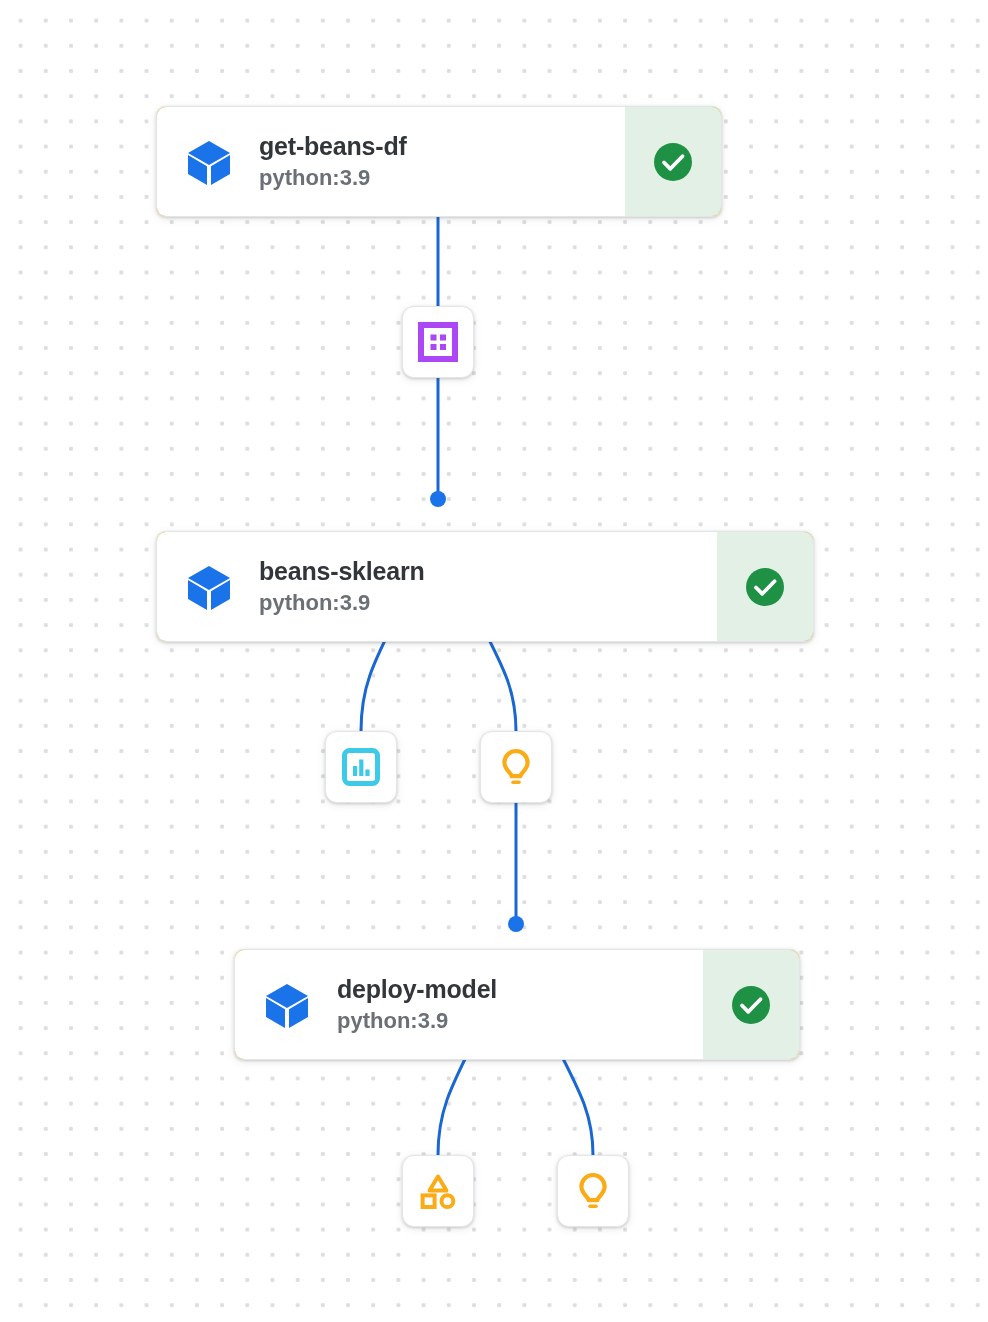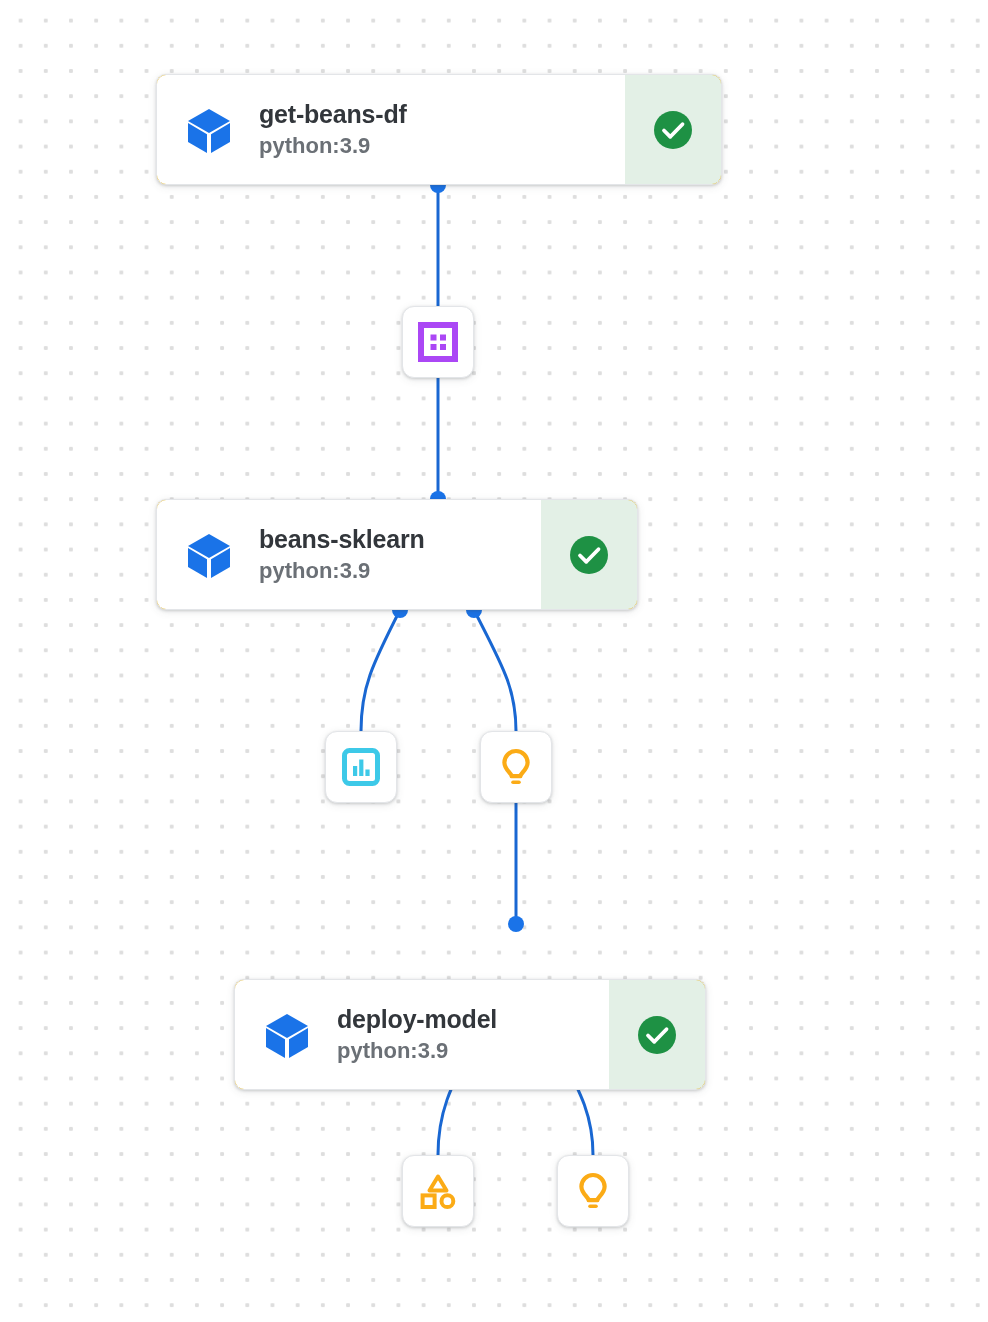--- a/index.html
+++ b/index.html
@@ -46,20 +46,21 @@
   .node {
     position: absolute;
     display: flex;
     align-items: stretch;
     background: #eab308;
     border: 1px solid #e3e5e8;
     border-radius: 10px;
     box-shadow: 0 1px 3px rgba(60,64,67,0.22), 0 2px 8px rgba(60,64,67,0.10);
     overflow: hidden;
     z-index: 3;
+    margin-top: 32px;
   }
 
   .node-body {
     flex: 1 1 auto;
     display: flex;
     align-items: center;
     padding-left: 26px;
     background: #ffffff;
   }
 
@@ -174,21 +175,21 @@
   <div class="artifact" style="left:402px; top:306px;">
     <svg width="40" height="40" viewBox="0 0 40 40">
       <rect x="3" y="3" width="34" height="34" fill="none" stroke="#ab47f5" stroke-width="6"></rect>
       <rect x="12.5" y="12.5" width="6" height="6" fill="#ab47f5"></rect>
       <rect x="22" y="12.5" width="6" height="6" fill="#ab47f5"></rect>
       <rect x="12.5" y="22" width="6" height="6" fill="#ab47f5"></rect>
       <rect x="22" y="22" width="6" height="6" fill="#ab47f5"></rect>
     </svg>
   </div>
 
-  <div class="node" style="left:156px; top:499px; width:482px; height:111px;">
+  <div class="node" style="left:156px; top:499px; width:658px; height:111px;">
     <div class="node-body">
       <span class="node-icon">
         <svg width="52" height="52" viewBox="0 0 52 52">
           <polygon points="26,5 47,17 26,29 5,17" fill="#1a73e8"></polygon>
           <polygon points="5,19 24,30.2 24,49 5,38" fill="#1a73e8"></polygon>
           <polygon points="47,19 28,30.2 28,49 47,38" fill="#1a73e8"></polygon>
         </svg>
       </span>
       <span class="node-text">
         <span class="node-title">beans-sklearn</span>
@@ -215,21 +216,21 @@
   <div class="artifact" style="left:480px; top:731px;">
     <svg width="40" height="40" viewBox="0 0 40 40">
       <path d="M20 4 C13.4 4, 8.4 9.2, 8.4 15.6 C8.4 20.0, 10.7 22.6, 13.2 25.3
                C14.6 26.8, 15.4 27.6, 15.6 29.2 L24.4 29.2
                C24.6 27.6, 25.4 26.8, 26.8 25.3
                C29.3 22.6, 31.6 20.0, 31.6 15.6 C31.6 9.2, 26.6 4, 20 4 Z" fill="none" stroke="#fbab16" stroke-width="4.2" stroke-linejoin="round"></path>
       <rect x="15.2" y="33.4" width="9.6" height="3.6" rx="1.8" fill="#fbab16"></rect>
     </svg>
   </div>
 
-  <div class="node" style="left:234px; top:979px; width:472px; height:111px;">
+  <div class="node" style="left:234px; top:917px; width:566px; height:111px;">
     <div class="node-body">
       <span class="node-icon">
         <svg width="52" height="52" viewBox="0 0 52 52">
           <polygon points="26,5 47,17 26,29 5,17" fill="#1a73e8"></polygon>
           <polygon points="5,19 24,30.2 24,49 5,38" fill="#1a73e8"></polygon>
           <polygon points="47,19 28,30.2 28,49 47,38" fill="#1a73e8"></polygon>
         </svg>
       </span>
       <span class="node-text">
         <span class="node-title">deploy-model</span>

